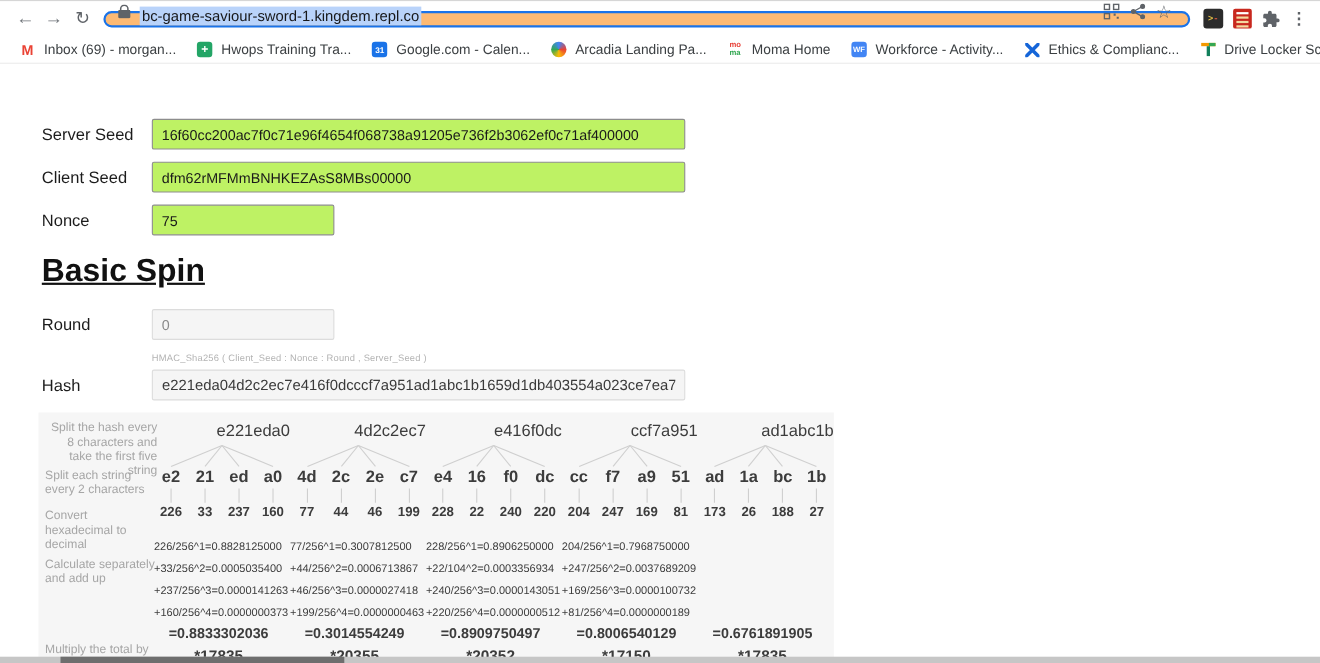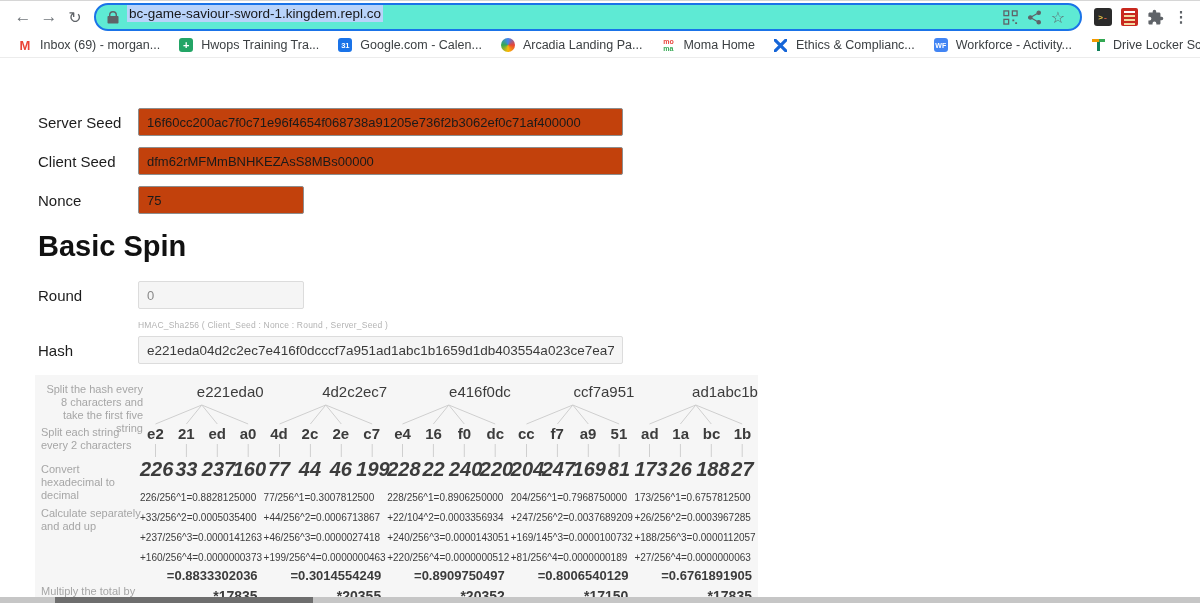--- a/index.html
+++ b/index.html
@@ -10,22 +10,22 @@
   }
   
   .toolbar {
     height:33px; display:flex; align-items:center; padding:0 6px 0 10px;
     background:#fff; border-top:1px solid #d6d6d6;
   }
   .nav-btn { width:26px; height:26px; display:flex; align-items:center; justify-content:center;
     font-size:17px; color:#71767b; border-radius:50%; flex:0 0 auto; }
   .nav-btn.reload { font-size:16px; color:#5f6368; }
   .address-bar {
-    flex:1 1 auto; height:28px; margin:0 8px 0 6px; border:2px solid #1a73e8;
-    border-radius:15px; display:flex; align-items:flex-start; padding:0 10px; background:#5eead4;
+    flex:1 1 auto; height:15px; margin:0 8px 0 6px; border:2px solid #1a73e8;
+    border-radius:15px; display:flex; align-items:flex-end; padding:0 10px; background:#fdba74;
     min-width:0;
   }
   .url-text { font-size:13.5px; color:#17181a; margin-left:7px; white-space:nowrap;
     background:#b9d3fa; padding:1px 2px; }
   .omni-spacer { flex:1 1 auto; }
   .omni-ic { width:24px; height:24px; display:flex; align-items:center; justify-content:center;
     color:#5f6368; flex:0 0 auto; }
   .ext-ic { width:26px; height:26px; display:flex; align-items:center; justify-content:center; flex:0 0 auto; }
   .term-chip { width:18px; height:18px; background:#2b2b2b; border-radius:3px; color:#e8c547;
     font-family:"Liberation Mono", monospace; font-size:8px; font-weight:bold;
@@ -54,48 +54,48 @@
   .ic-driveT { position:relative; width:13px; height:13px; }
   .ic-driveT .bar { position:absolute; top:0; left:0; width:13px; height:3.5px; background:#f29900; }
   .ic-driveT .bar2 { position:absolute; top:0; left:7px; width:6px; height:3.5px; background:#34a853; }
   .ic-driveT .stem { position:absolute; top:3.5px; left:5px; width:3.5px; height:9px; background:#12805c; }
   
   .page { padding:50px 0 0 35px; }
   .field-row { display:flex; align-items:center; margin-bottom:11px; }
   .field-label { width:103px; padding-left:3px; font-size:15px; color:#1c1c1c; flex:0 0 auto; }
   input.txt {
     height:28px; border:1px solid #8d8d8d; border-radius:2px; padding:0 8px;
-    font-family:"Liberation Sans", sans-serif; font-size:13px; color:#1a1a1a; background:#c2410c;
+    font-family:"Liberation Sans", sans-serif; font-size:13px; color:#1a1a1a; background:#bef264;
   }
   input.wide { width:485px; } input.short { width:166px; }
   input.disabled { background:#f5f5f5; border-color:#dcdcdc; }
   input.dim-text { color:#8a8a8a; }
   input.hash-text { color:#3a3a3a; font-size:13.5px; }
-  .section-title { font-size:29px; font-weight:bold; color:#111; margin:16px 0 18px 3px; }
+  .section-title { font-size:29px; font-weight:bold; color:#111; margin:16px 0 18px 3px;text-decoration:underline; }
   .hmac-note { margin:9px 0 6px 103px; font-size:8.5px; color:#b3b3b3; letter-spacing:.2px; }
   
   .diagram { position:relative; margin-top:10px; width:723px; height:240px; background:#f6f6f6; color:#3c3c3c; }
   .dlabel { position:absolute; left:6px; width:102px; font-size:11px; line-height:13px; color:#a6a6a6; }
   .lbl-split8 { top:8px;text-align:right; } .lbl-split2 { top:51px; } .lbl-decimal { top:88px; }
   .lbl-calc { top:132px; } .lbl-multiply { top:210px; }
   .dcontent { position:absolute; left:105px; top:0; width:618px; }
   .drow { display:flex; }
   .dcol { width:20%; flex:0 0 auto; }
   .hexrow { margin-top:8px; height:20px; font-size:15px; }
   .hexrow .dcol { text-align:right; }
   .fanrow { height:22px; } .fanrow svg { display:block; }
   .pairsrow { height:18px; font-size:15px; font-weight:600; }
   .tickrow { height:15px; } .tickrow svg { display:block; }
   .cell4 { display:flex; }
   .cell4 span { width:25%; text-align:center; }
-  .decrow { height:24px; font-size:20px; font-weight:bold;font-style:italic; }
+  .decrow { height:24px; font-size:12px; font-weight:bold; }
   .calcrow { margin-top:6px; }
   .calcrow .dcol { font-size:10px; line-height:20px; text-align:left; padding-right:6px; white-space:nowrap; }
   .sumrow { height:20px; font-size:13px; font-weight:bold; }
-  .sumrow .dcol, .mulrow .dcol { text-align:right; padding-right:6px; }
+  .sumrow .dcol, .mulrow .dcol { text-align:center; padding-right:6px; }
   .mulrow { height:20px; font-size:14px; font-weight:bold; }
   
   .hscroll { position:absolute; left:0; bottom:0; width:1200px; height:6px; background:#c6c6c6; z-index:5; }
   .hscroll-thumb { position:absolute; left:55px; top:0; width:258px; height:6px; background:#6e6e6e; }
 </style>
 </head>
 <body>
 
 <div class="toolbar">
   <div class="nav-btn">←</div>
@@ -180,31 +180,31 @@
         <span class="bm-ic">
           <span class="ic-moma">
             <span class="mo">mo</span>
             <span class="ma">ma</span>
           </span>
         </span>
         <span>Moma Home</span>
       </div>
       <div class="bm-item">
         <span class="bm-ic">
+          <span class="sq ic-wf">WF</span>
+        </span>
+        <span>Workforce - Activity...</span>
+      </div>
+      <div class="bm-item">
+        <span class="bm-ic">
           <svg width="13" height="13" viewBox="0 0 14 14">
             <path d="M1 1l12 12M13 1L1 13" stroke="#1565d8" stroke-width="3.4" stroke-linecap="round" fill="none"></path>
           </svg>
         </span>
         <span>Ethics &amp; Complianc...</span>
-      </div>
-      <div class="bm-item">
-        <span class="bm-ic">
-          <span class="sq ic-wf">WF</span>
-        </span>
-        <span>Workforce - Activity...</span>
       </div>
       <div class="bm-item">
         <span class="bm-ic">
           <span class="ic-driveT">
             <span class="bar"></span>
             <span class="bar2"></span>
             <span class="stem"></span>
           </span>
         </span>
         <span>Drive Locker Scan</span>
@@ -419,28 +419,22 @@
           </div>
           <div class="dcol">
             <div>228/256^1=0.8906250000</div>
             <div>+22/104^2=0.0003356934</div>
             <div>+240/256^3=0.0000143051</div>
             <div>+220/256^4=0.0000000512</div>
           </div>
           <div class="dcol">
             <div>204/256^1=0.7968750000</div>
             <div>+247/256^2=0.0037689209</div>
-            <div>+169/145^3=0.0000100732</div>
+            <div>+169/256^3=0.0000100732</div>
             <div>+81/256^4=0.0000000189</div>
-          </div>
-          <div class="dcol">
-            <div>173/256^1=0.6757812500</div>
-            <div>+26/256^2=0.0003967285</div>
-            <div>+188/256^3=0.0000112057</div>
-            <div>+27/256^4=0.0000000063</div>
           </div>
         </div>
       <div class="drow sumrow" id="row-sum">
           <div class="dcol">=0.8833302036</div>
           <div class="dcol">=0.3014554249</div>
           <div class="dcol">=0.8909750497</div>
           <div class="dcol">=0.8006540129</div>
           <div class="dcol">=0.6761891905</div>
         </div>
       <div class="drow mulrow" id="row-mul">

